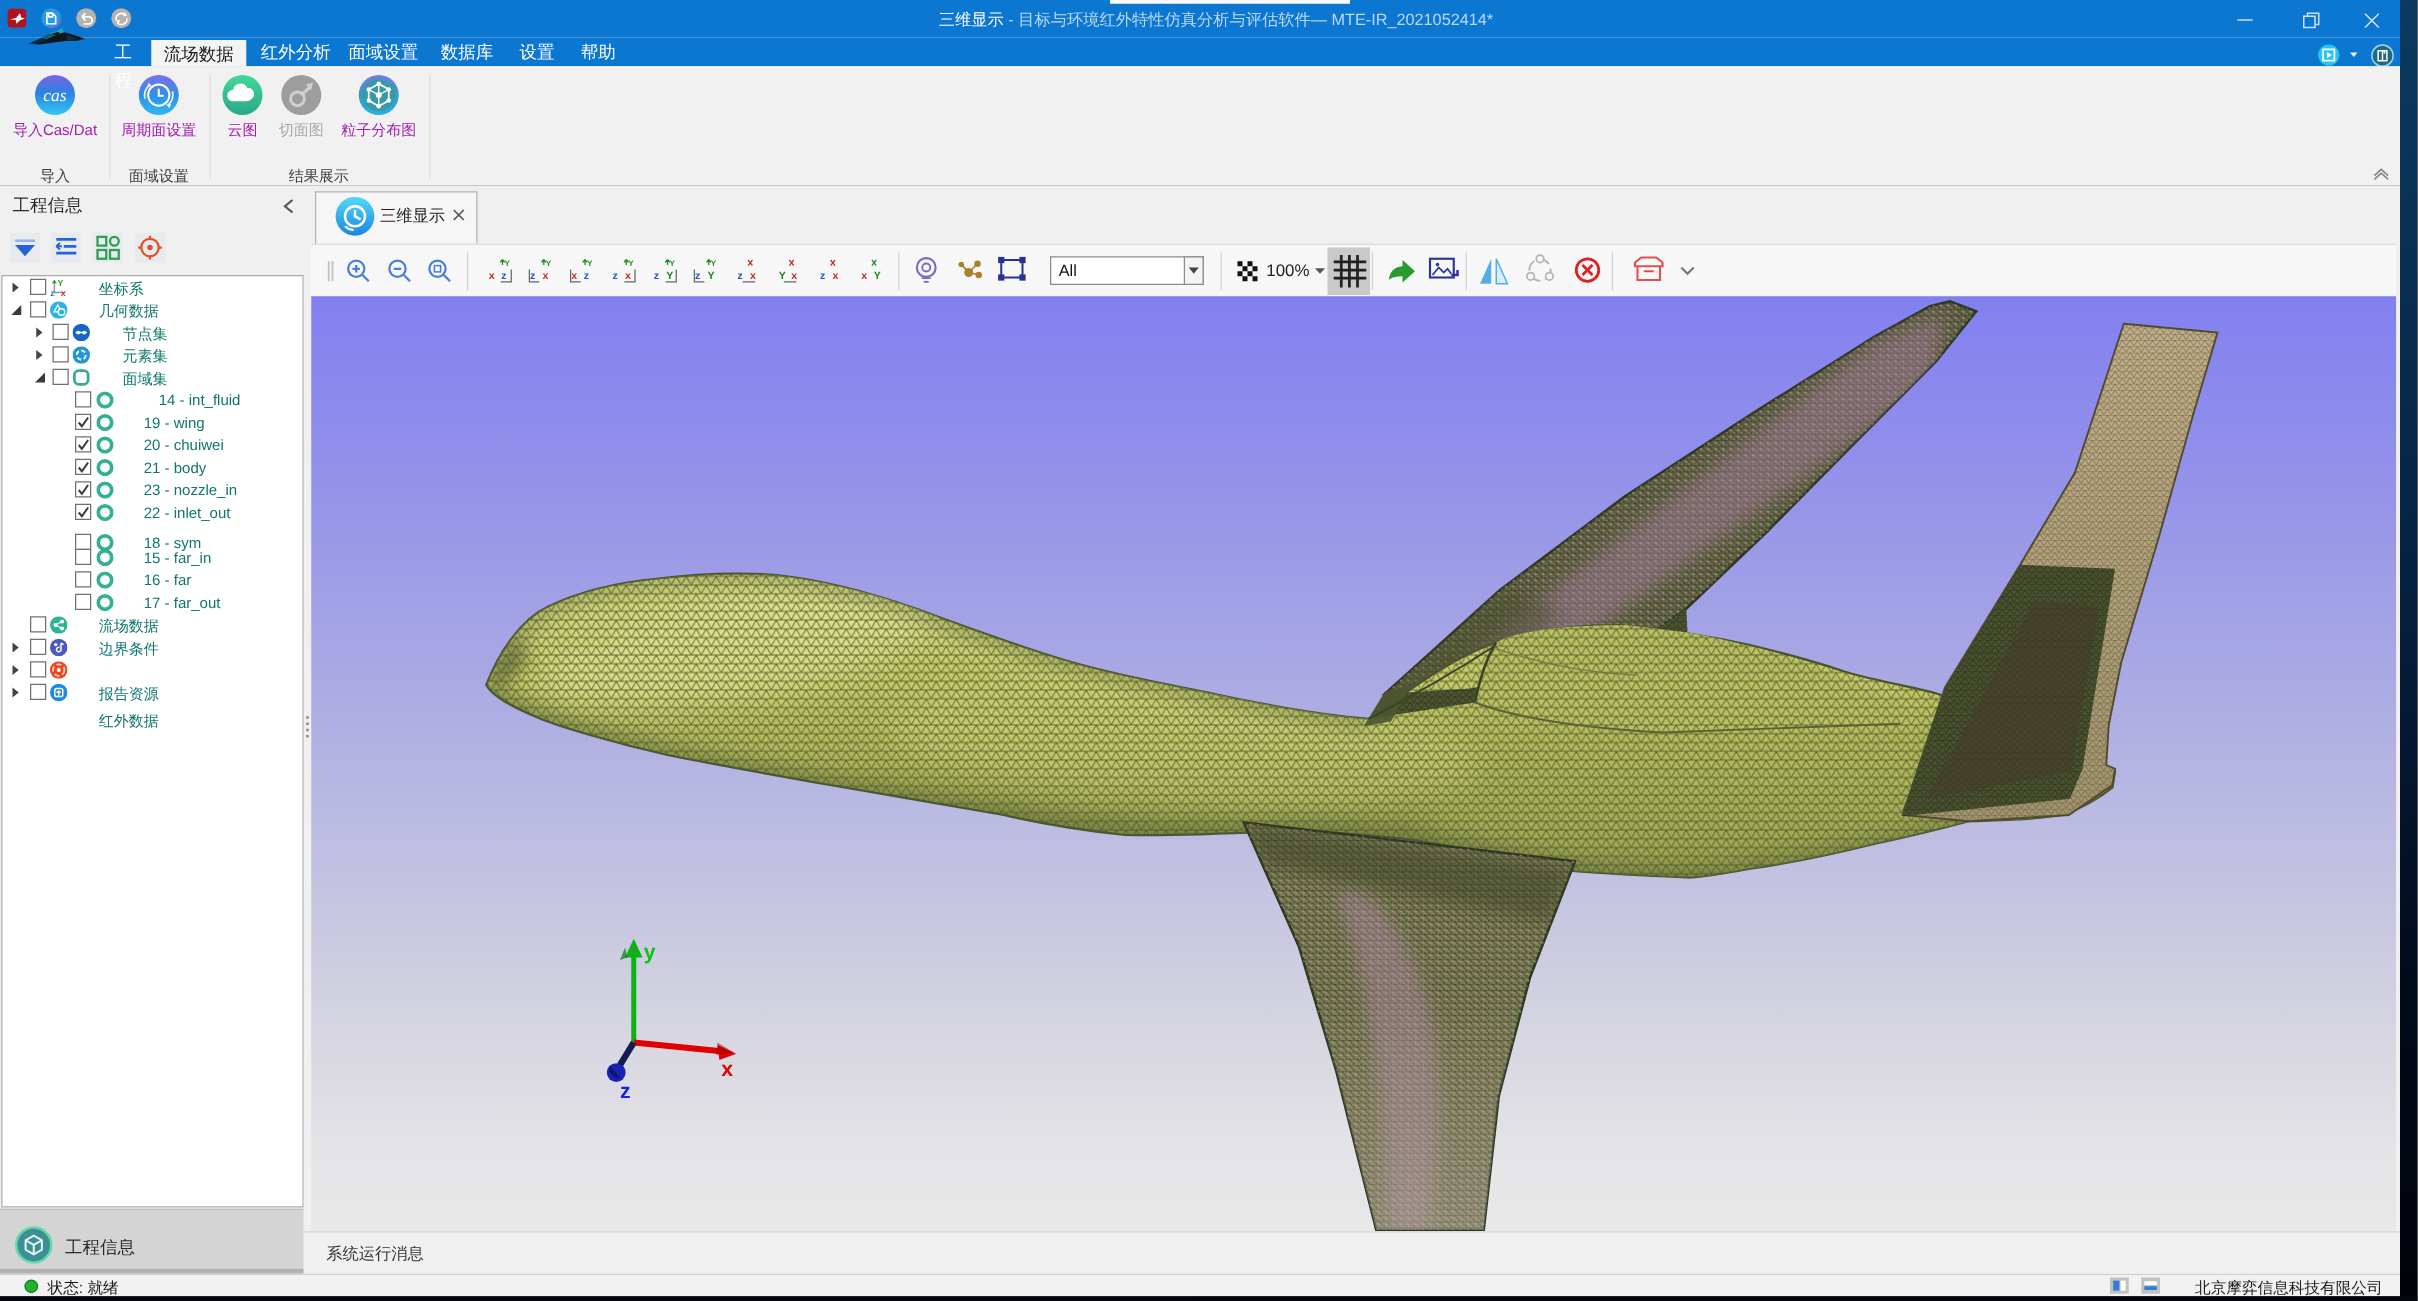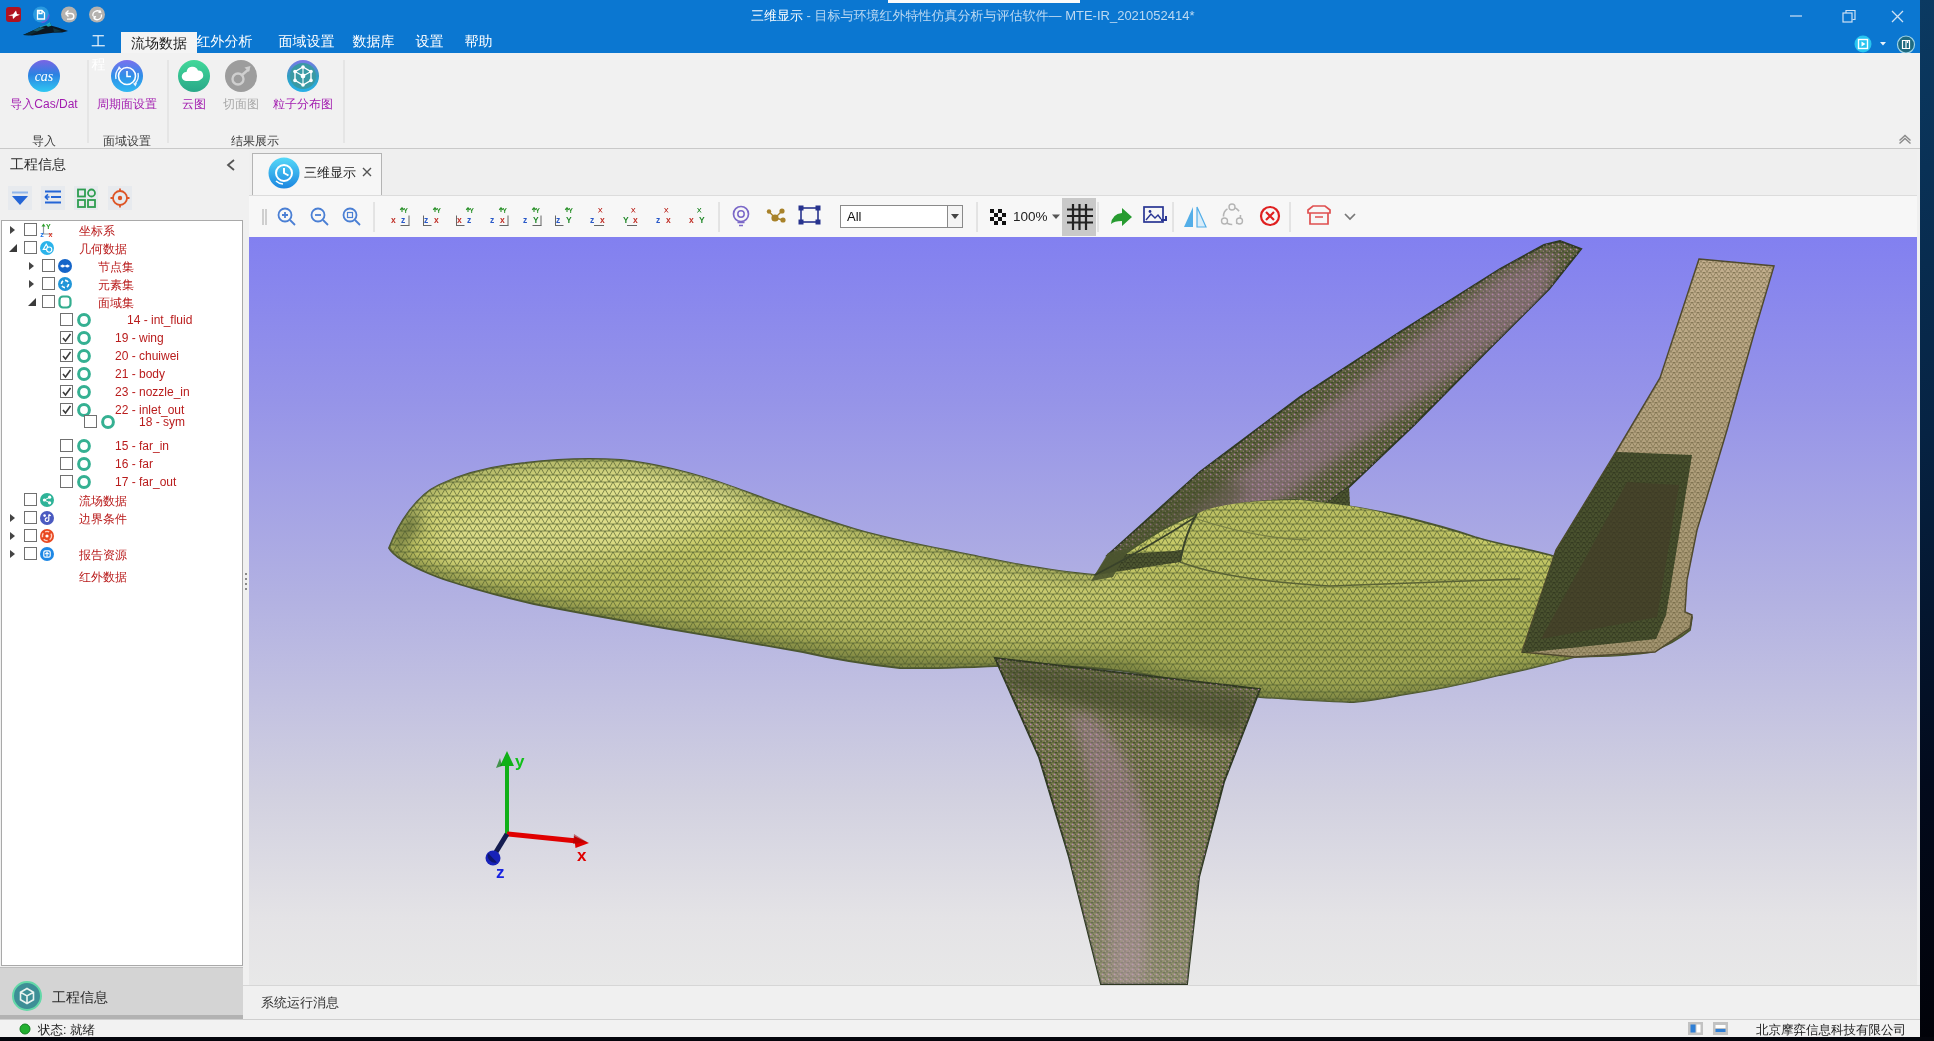--- a/index.html
+++ b/index.html
@@ -15,21 +15,21 @@
 #title-text .dim{color:#bcd9f2;}
 .menu-item{top:30px;height:23px;line-height:23px;color:#fff;font-size:14px;text-align:center;}
 #seltab{left:121px;top:32px;width:76px;height:21px;background:#f4f4f4;color:#1a1a1a;font-size:14px;text-align:center;line-height:22px;}
 #ribbon{left:0;top:53px;width:1920px;height:96px;background:#f1f1f1;border-bottom:1px solid #c9c9c9;}
 .rb-label{top:48px;font-size:12px;color:#a21caf;text-align:center;}
 .rb-group{top:80px;font-size:12px;color:#3c3c3c;text-align:center;}
 #leftpanel{left:0;top:149px;width:243px;height:870px;background:#f0f0f0;}
 #lp-title{left:10px;top:7px;font-size:14px;color:#2a2a2a;}
 #lp-collapse{left:224px;top:7px;font-size:13px;color:#555;}
 #treebox{left:1px;top:71px;width:242px;height:746px;background:#fff;border:1px solid #a9a9a9;}
-.trow{position:absolute;left:0;width:240px;height:18px;font-size:12px;color:#b91c1c;text-align:right;}
+.trow{position:absolute;left:0;width:240px;height:18px;font-size:12px;color:#0f766e;text-align:right;}
 .trow .txt{position:absolute;top:2px;}
 .cb{position:absolute;top:2px;width:13px;height:13px;background:#fff;border:1px solid #707070;}
 .exp{position:absolute;top:5px;width:0;height:0;}
 .exp.c{border-left:5px solid #444;border-top:4px solid transparent;border-bottom:4px solid transparent;}
 .ticon{position:absolute;width:14px;height:14px;}
 #lp-footer{left:0;top:818px;width:243px;height:52px;background:#d4d4d4;border-top:1px solid #bdbdbd;border-bottom:4px solid #b2b2b2;}
 #splitter{left:243px;top:149px;width:6px;height:870px;background:#f0f0f0;}
 #tabzone{left:249px;top:149px;width:1668px;height:46px;background:#efefef;}
 #vtab{left:3px;top:4px;width:130px;height:42px;background:#f6f6f6;border:1px solid #b4b4b4;border-bottom:none;}
 #vtoolbar{left:249px;top:195px;width:1668px;height:42px;background:#f7f7f7;border-top:1px solid #dcdcdc;}
@@ -139,21 +139,21 @@
   <div class="abs rb-label" style="left:2px;top:96px;width:84px;">导入Cas/Dat</div>
   <div class="abs rb-label" style="left:85px;top:96px;width:84px;">周期面设置</div>
   <div class="abs rb-label" style="left:170px;top:96px;width:48px;">云图</div>
   <div class="abs rb-label" style="left:217px;top:96px;width:48px;color:#a8a8a8;">切面图</div>
   <div class="abs rb-label" style="left:268px;top:96px;width:70px;">粒子分布图</div>
   <div class="abs rb-group" style="left:2px;top:133px;width:84px;">导入</div>
   <div class="abs rb-group" style="left:85px;top:133px;width:84px;">面域设置</div>
   <div class="abs rb-group" style="left:213px;top:133px;width:84px;">结果展示</div>
   <div id="seltab" class="abs">流场数据</div>
   <div class="menu-item abs" style="left:86px;width:25px;">工程</div>
-  <div class="menu-item abs" style="left:196px;width:57px;">红外分析</div>
+  <div class="menu-item abs" style="left:208px;width:57px;">红外分析</div>
   <div class="menu-item abs" style="left:278px;width:57px;">面域设置</div>
   <div class="menu-item abs" style="left:352px;width:43px;">数据库</div>
   <div class="menu-item abs" style="left:415px;width:29px;">设置</div>
   <div class="menu-item abs" style="left:464px;width:29px;">帮助</div>
   <div id="leftpanel" class="abs">
     <div id="lp-title" class="abs">工程信息</div>
     <svg id="lp-collapse" class="abs" style="left:226px;top:10px;" width="10" height="12">
         <path d="M8 1 L2 6 L8 11" fill="none" stroke="#555" stroke-width="1.8"></path>
       </svg>
     <svg class="abs" style="left:0;top:37px;" width="243" height="28">
@@ -327,21 +327,21 @@
           <span class="cb" style="left:58px;">
             <svg width="11" height="11" style="position:absolute;left:0;top:0;">
               <path d="M2 6 l2.5 3 L9.5 2" fill="none" stroke="#3a3a3a" stroke-width="1.6"></path>
             </svg>
           </span>
           <svg class="ticon" style="left:75px;top:2px;" width="14" height="14">
             <use href="#ti-ring"></use>
           </svg>
           <span class="txt" style="left:113px;">22 - inlet_out</span>
         </div>
-      <div class="trow" style="top:192px;margin-left:24px;">
+      <div class="trow" style="top:204px;">
           <span class="cb" style="left:58px;"></span>
           <svg class="ticon" style="left:75px;top:2px;" width="14" height="14">
             <use href="#ti-ring"></use>
           </svg>
           <span class="txt" style="left:113px;">18 - sym</span>
         </div>
       <div class="trow" style="top:216px;">
           <span class="cb" style="left:58px;"></span>
           <svg class="ticon" style="left:75px;top:2px;" width="14" height="14">
             <use href="#ti-ring"></use>

